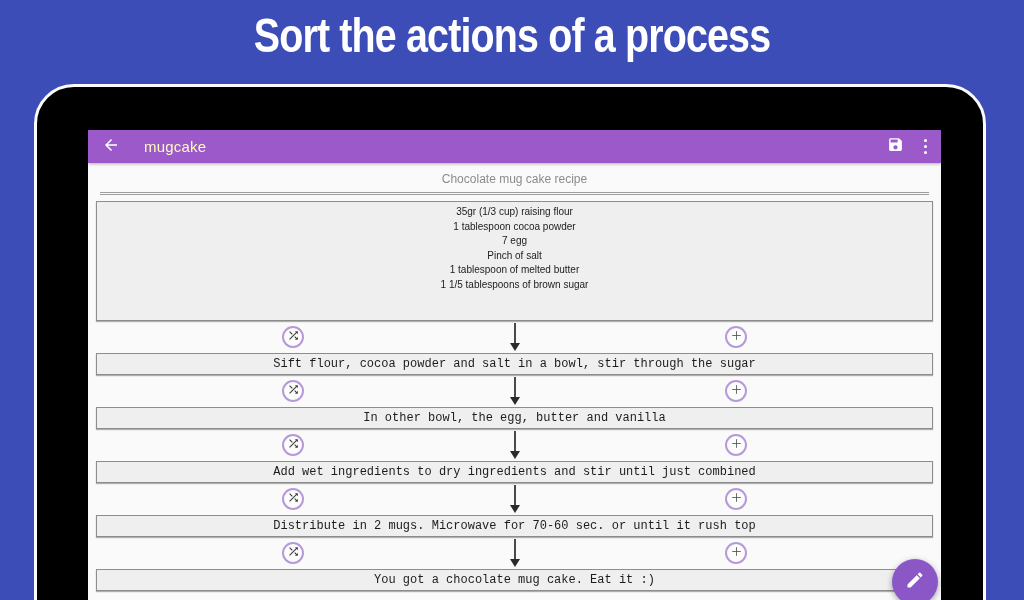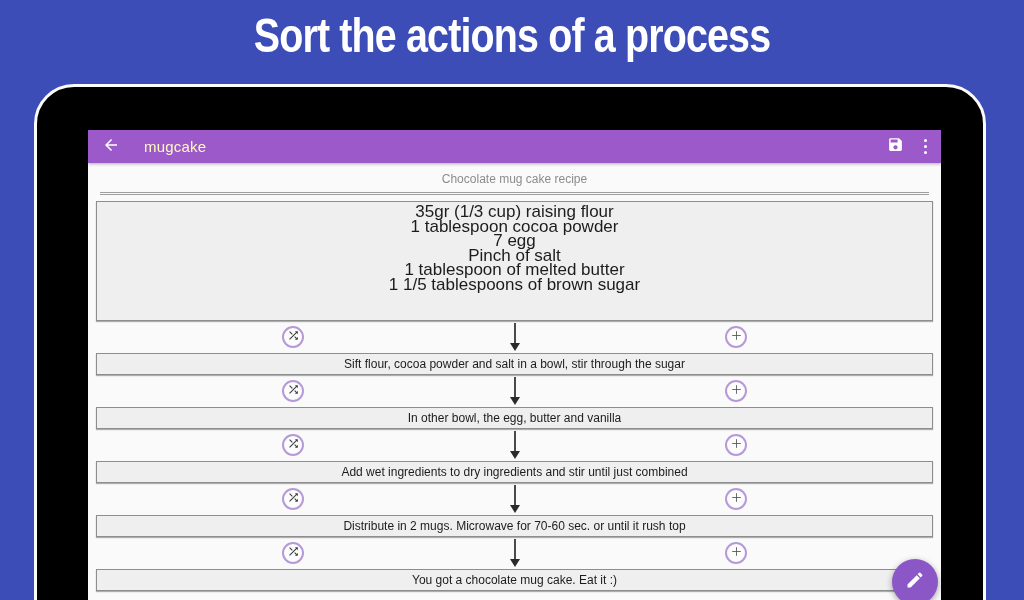--- a/index.html
+++ b/index.html
@@ -24,23 +24,23 @@
   .tb-dots { margin-left:18px; display:flex; flex-direction:column; gap:2.5px; padding:2px; }
   .tb-dots i { width:3.5px; height:3.5px; border-radius:50%; background:#fff; }
 
   .title-wrap { padding:9px 12px 0;border-radius:14px; }
   .title-text { text-align:center; font-size:12px; line-height:14px; color:#8c8c8c; }
   .title-underline { margin-top:6px; height:0; border-bottom:3px double #9f9f9f; }
 
   .box { margin:0 8px; background:#efefef; border:1px solid #8d8d8d;
          box-shadow:0 1px 1px rgba(0,0,0,.3); color:#1c1c1c; }
   .ingredients { margin-top:6px; height:120px; padding-top:3px; text-align:center;
-                 font-size:17px; }
+                 font-size:10px; }
   .ingredients div { line-height:14.6px; }
-  .action-box { height:22px; line-height:20px; text-align:center; font-size:12px; }
+  .action-box { height:22px; line-height:20px; text-align:center; font-size:12px;font-family:Liberation Mono, monospace; }
 
   .connector { height:32px; position:relative; }
   .circle-btn { position:absolute; top:5px; width:22px; height:22px; border:2px solid #b69ad8;
                 border-radius:50%; background:rgba(255,255,255,.5); display:flex;
                 align-items:center; justify-content:center; cursor:pointer; }
   .c-shuffle { left:194px; }
   .c-plus { left:637px; }
   .down-arrow { position:absolute; left:50%; top:2px; transform:translateX(-50%); }
 
   .fab { position:absolute; right:3px; top:429px; width:46px; height:46px; border-radius:50%;

